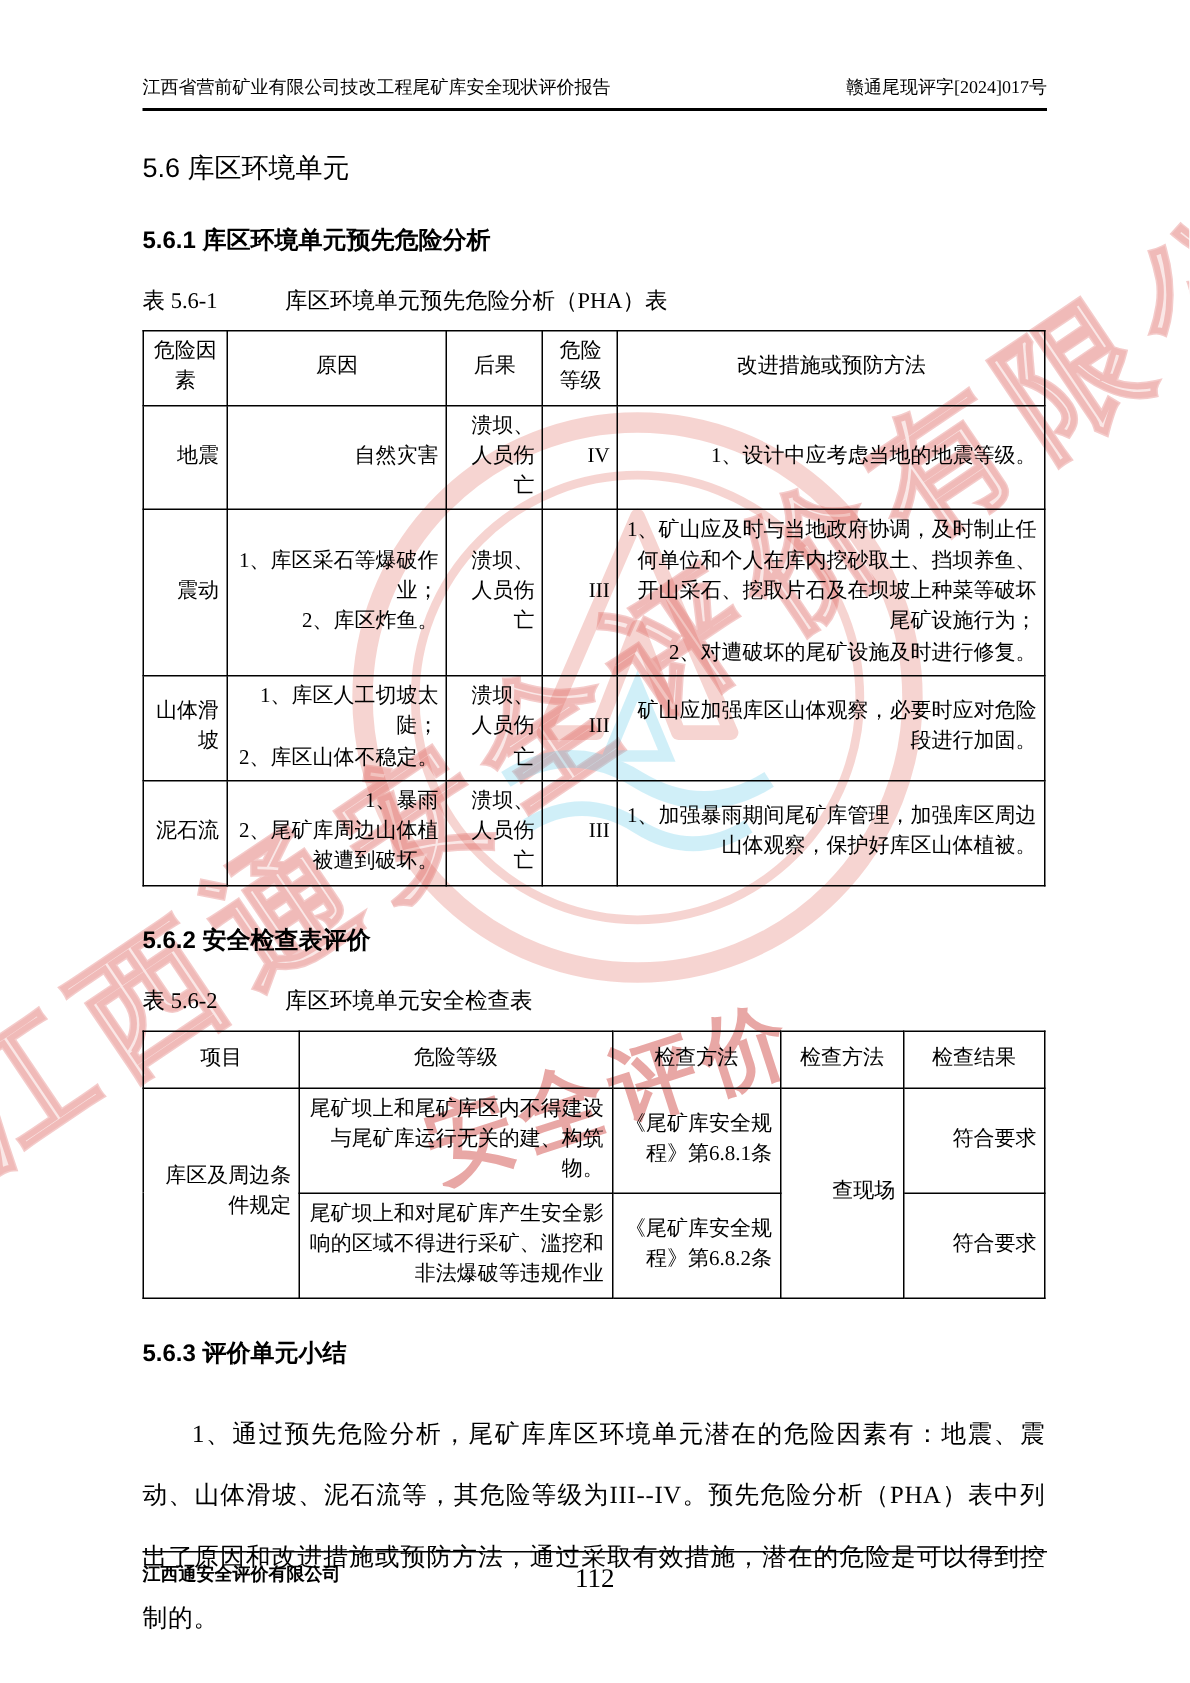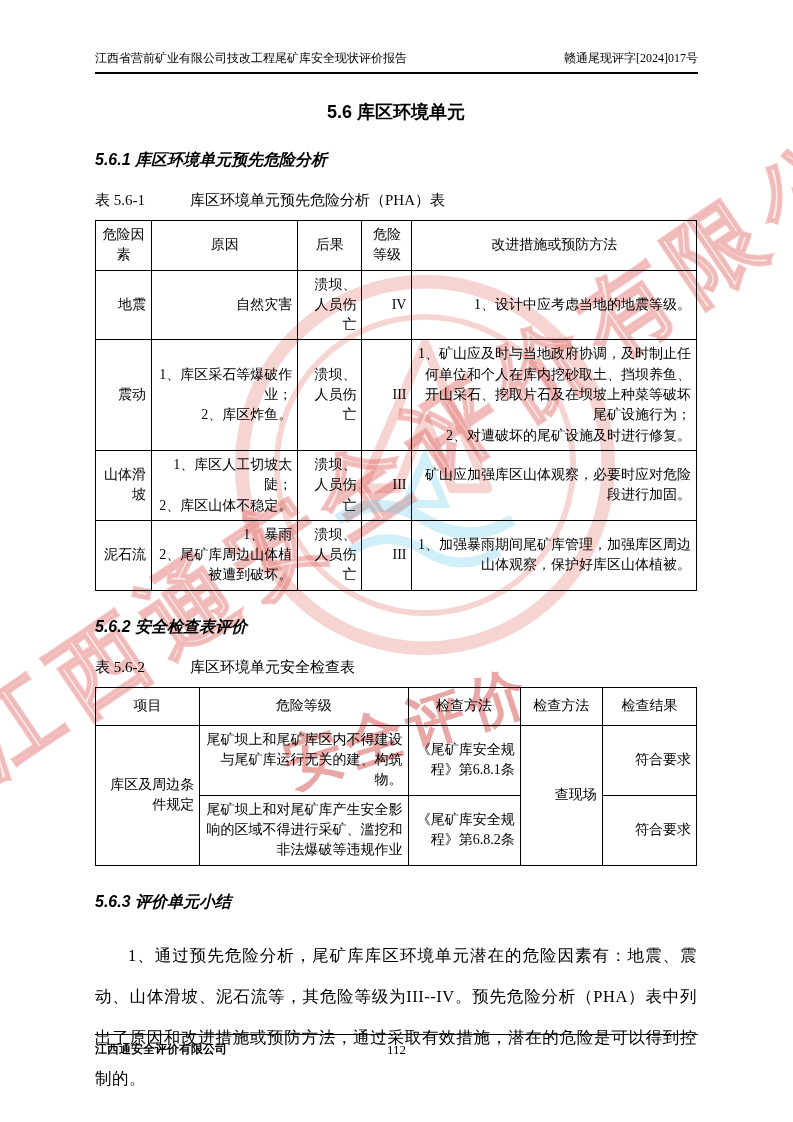--- a/index.html
+++ b/index.html
@@ -34,26 +34,26 @@
   .header{
     position:absolute; left:95px; right:95px; top:50px; z-index:2;
     display:flex; justify-content:space-between; align-items:flex-end;
     font-size:12px; padding-bottom:5px; border-bottom:2px solid #000;
   }
   .footer{
     position:absolute; left:95px; right:95px; top:1034px; z-index:2;
     border-top:1px solid #000; padding-top:5px; font-size:12px; height:30px;
   }
   .footer .company{ position:absolute; left:0; top:6px; font-weight:bold; }
-  .footer .pageno{ display:block; text-align:center; font-size:13px; margin-top:2px; }
+  .footer .pageno{ display:block; text-align:center; font-size:18px; margin-top:2px; }
 
   
   .content{ position:absolute; left:95px; right:96px; top:78px; z-index:2; }
-  h1.sec{ font-family:"Liberation Sans",sans-serif; font-size:18px; font-weight:bold; margin-top:22px;text-align:center; }
-  h2.sec{ font-family:"Liberation Sans",sans-serif; font-size:16px; font-weight:bold; margin-top:26px;font-style:italic; }
+  h1.sec{ font-family:"Liberation Sans",sans-serif; font-size:18px; font-weight:normal; margin-top:22px; }
+  h2.sec{ font-family:"Liberation Sans",sans-serif; font-size:16px; font-weight:bold; margin-top:26px; }
   .caption{ text-align:left; font-size:15px; margin:20px 0 10px 0; }
 
   table{ width:100%; border-collapse:collapse; table-layout:fixed; }
   th,td{
     border:1px solid #000; font-size:14px; font-weight:normal;
     padding:4px 5px; vertical-align:middle; line-height:1.45;
     word-break:break-all; overflow-wrap:anywhere;
   }
   th{ text-align:center; height:38px; }
   td.center{ text-align:right; }

